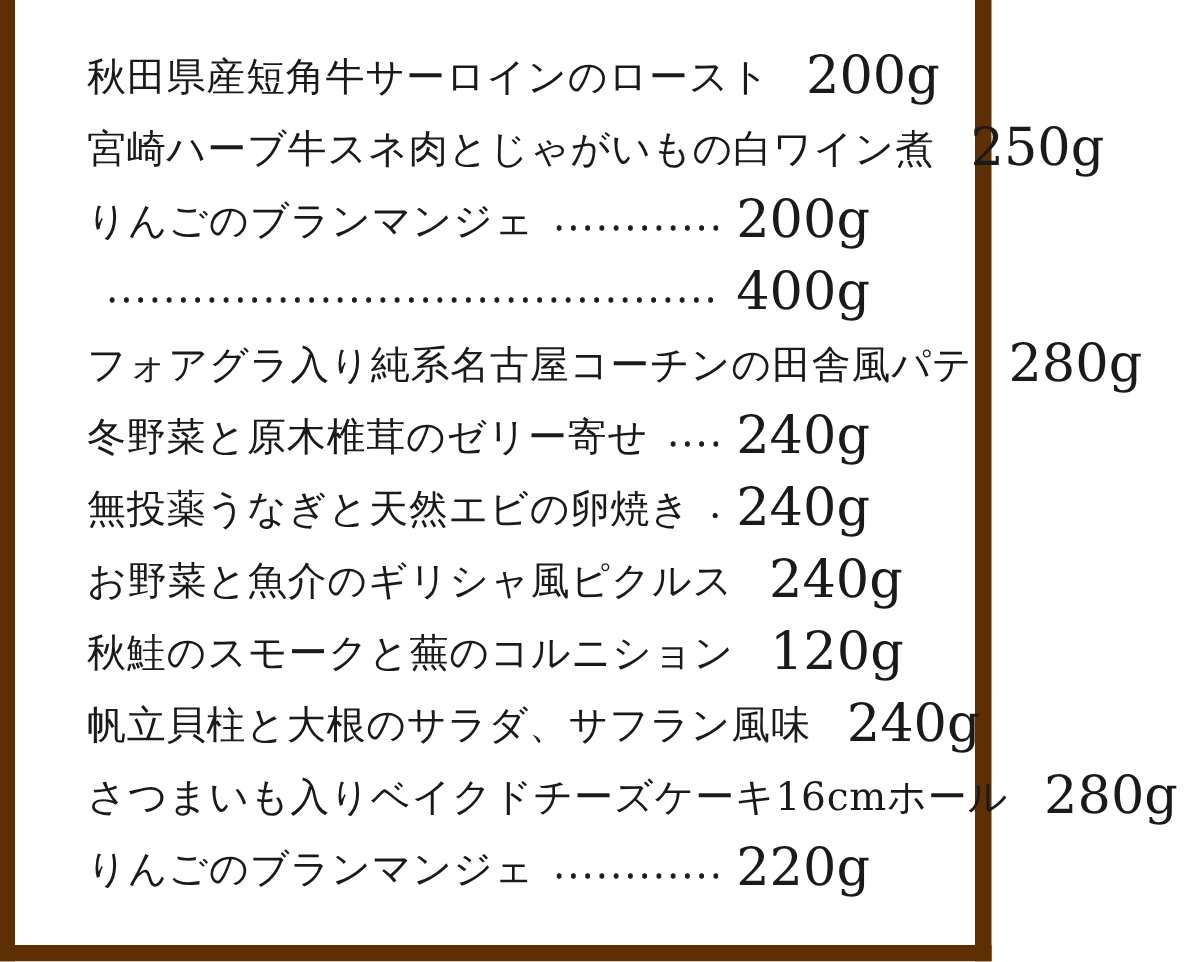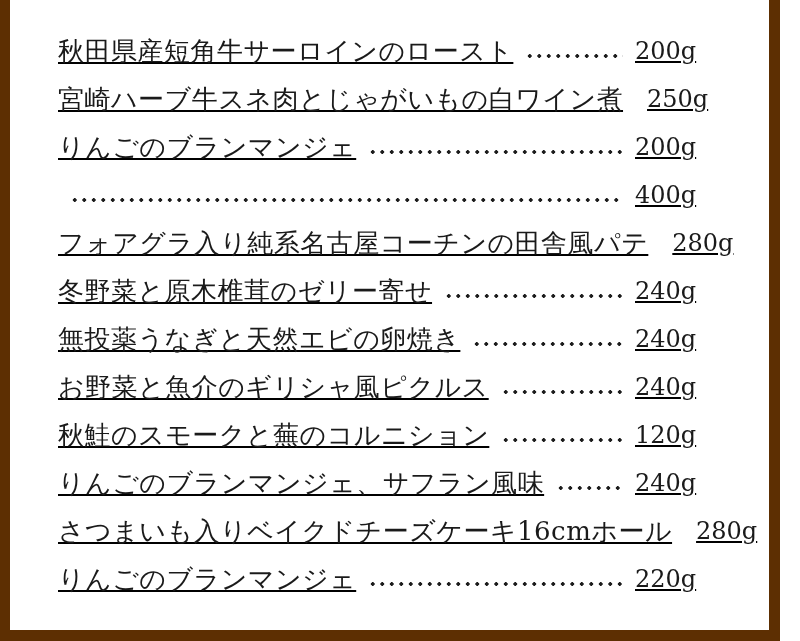--- a/index.html
+++ b/index.html
@@ -11,27 +11,26 @@
   * { margin: 0; padding: 0; box-sizing: border-box; }
   html, body {
     width: 800px;
     height: 641px;
     overflow: hidden;
     background: var(--bg);
     font-family: "DejaVu Serif", "Liberation Serif", serif;
   }
   .page {
     position: relative;
-    width: 780px;
+    width: 661px;
     height: 641px;
     background: var(--bg);
     border-left: 10px solid var(--frame);
     border-right: 11px solid var(--frame);
     border-bottom: 11px solid var(--frame);
-    text-decoration: underline;
     
   }
   .menu {
     padding: 27px 70px 0 48px;
   }
   .row {
     display: flex;
     align-items: center;
     height: 48px;
     font-size: 26px;
@@ -49,21 +48,22 @@
     margin: 0 12px;
     background-image: radial-gradient(circle, var(--dot) 1.5px, rgba(0,0,0,0) 1.9px);
     background-size: 9.5px 9.5px;
     background-repeat: repeat-x;
     background-position: left 62%;
   }
   .weight {
     white-space: nowrap;
     flex: 0 0 auto;
     min-width: 64px;
-    font-size: 24px;
+    text-align: right;
+    font-size: 35px;
   }
 </style>
 </head>
 <body>
 
 <div class="page">
   <div class="menu">
   <div class="row">
     <span class="name">秋田県産短角牛サーロインのロースト</span>
     <span class="leader"></span>
@@ -111,21 +111,21 @@
     <span class="weight">240g</span>
   </div>
 
   <div class="row">
     <span class="name">秋鮭のスモークと蕪のコルニション</span>
     <span class="leader"></span>
     <span class="weight">120g</span>
   </div>
 
   <div class="row">
-    <span class="name">りんごのブランマンジェ、サフラン風味</span>
+    <span class="name">帆立貝柱と大根のサラダ、サフラン風味</span>
     <span class="leader"></span>
     <span class="weight">240g</span>
   </div>
 
   <div class="row">
     <span class="name">さつまいも入りベイクドチーズケーキ16cmホール</span>
     <span class="leader"></span>
     <span class="weight">280g</span>
   </div>
 

